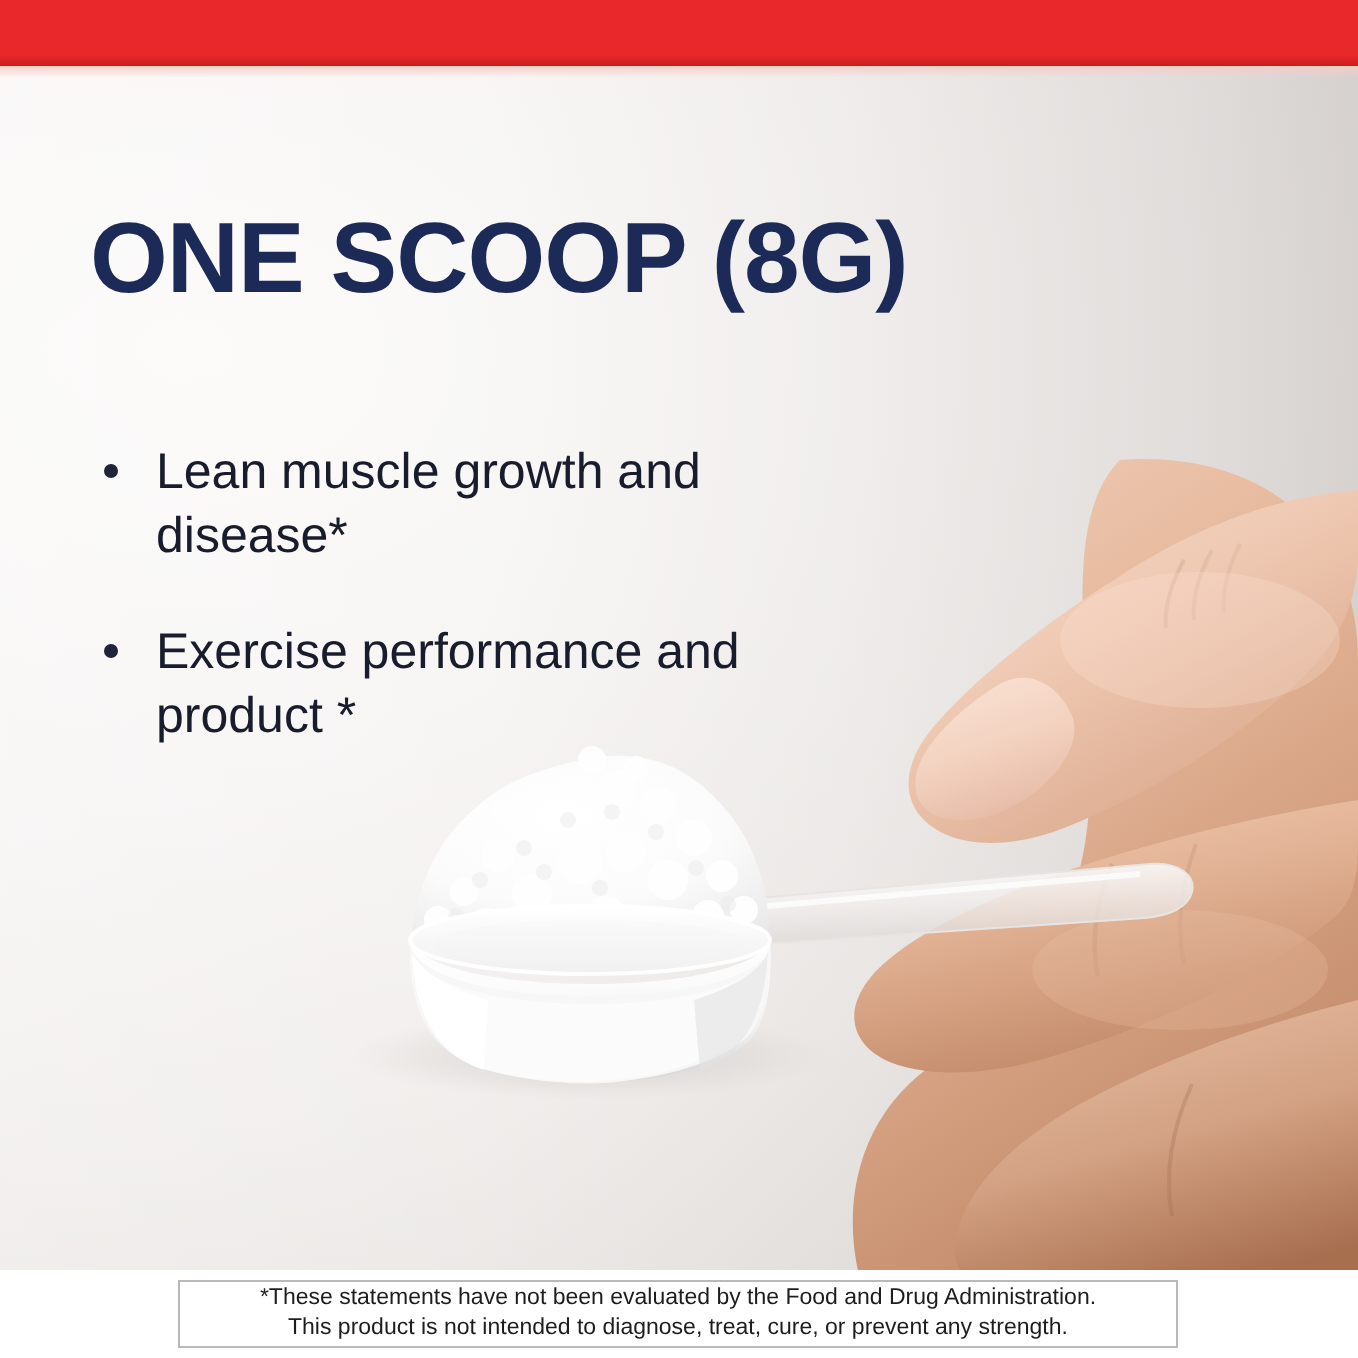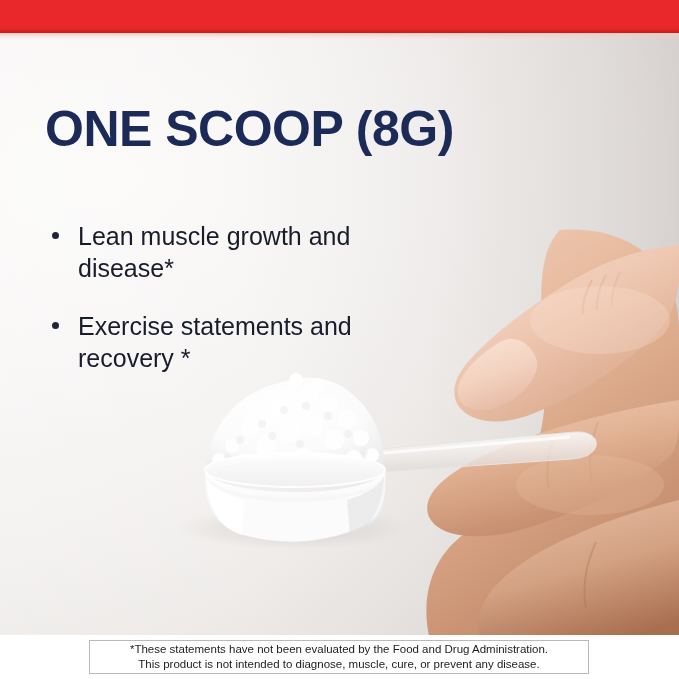--- a/index.html
+++ b/index.html
@@ -347,24 +347,24 @@
     <span class="headline-line">ONE SCOOP (8G)</span>
   </h1>
 
   <ul class="benefits">
     <li class="benefit-item">
       <span class="benefit-bullet"></span>
       <span>Lean muscle growth and disease*</span>
     </li>
     <li class="benefit-item">
       <span class="benefit-bullet"></span>
-      <span>Exercise statements and recovery *</span>
+      <span>Exercise performance and product *</span>
     </li>
   </ul>
 
   <div class="footer">
     <div class="disclaimer-box">
       <span class="disclaimer-line">*These statements have not been evaluated by the Food and Drug Administration.</span>
-      <span class="disclaimer-line">This product is not intended to diagnose, muscle, cure, or prevent any disease.</span>
+      <span class="disclaimer-line">This product is not intended to diagnose, treat, cure, or prevent any strength.</span>
     </div>
   </div>
 
 </div>
 
 </body></html>

